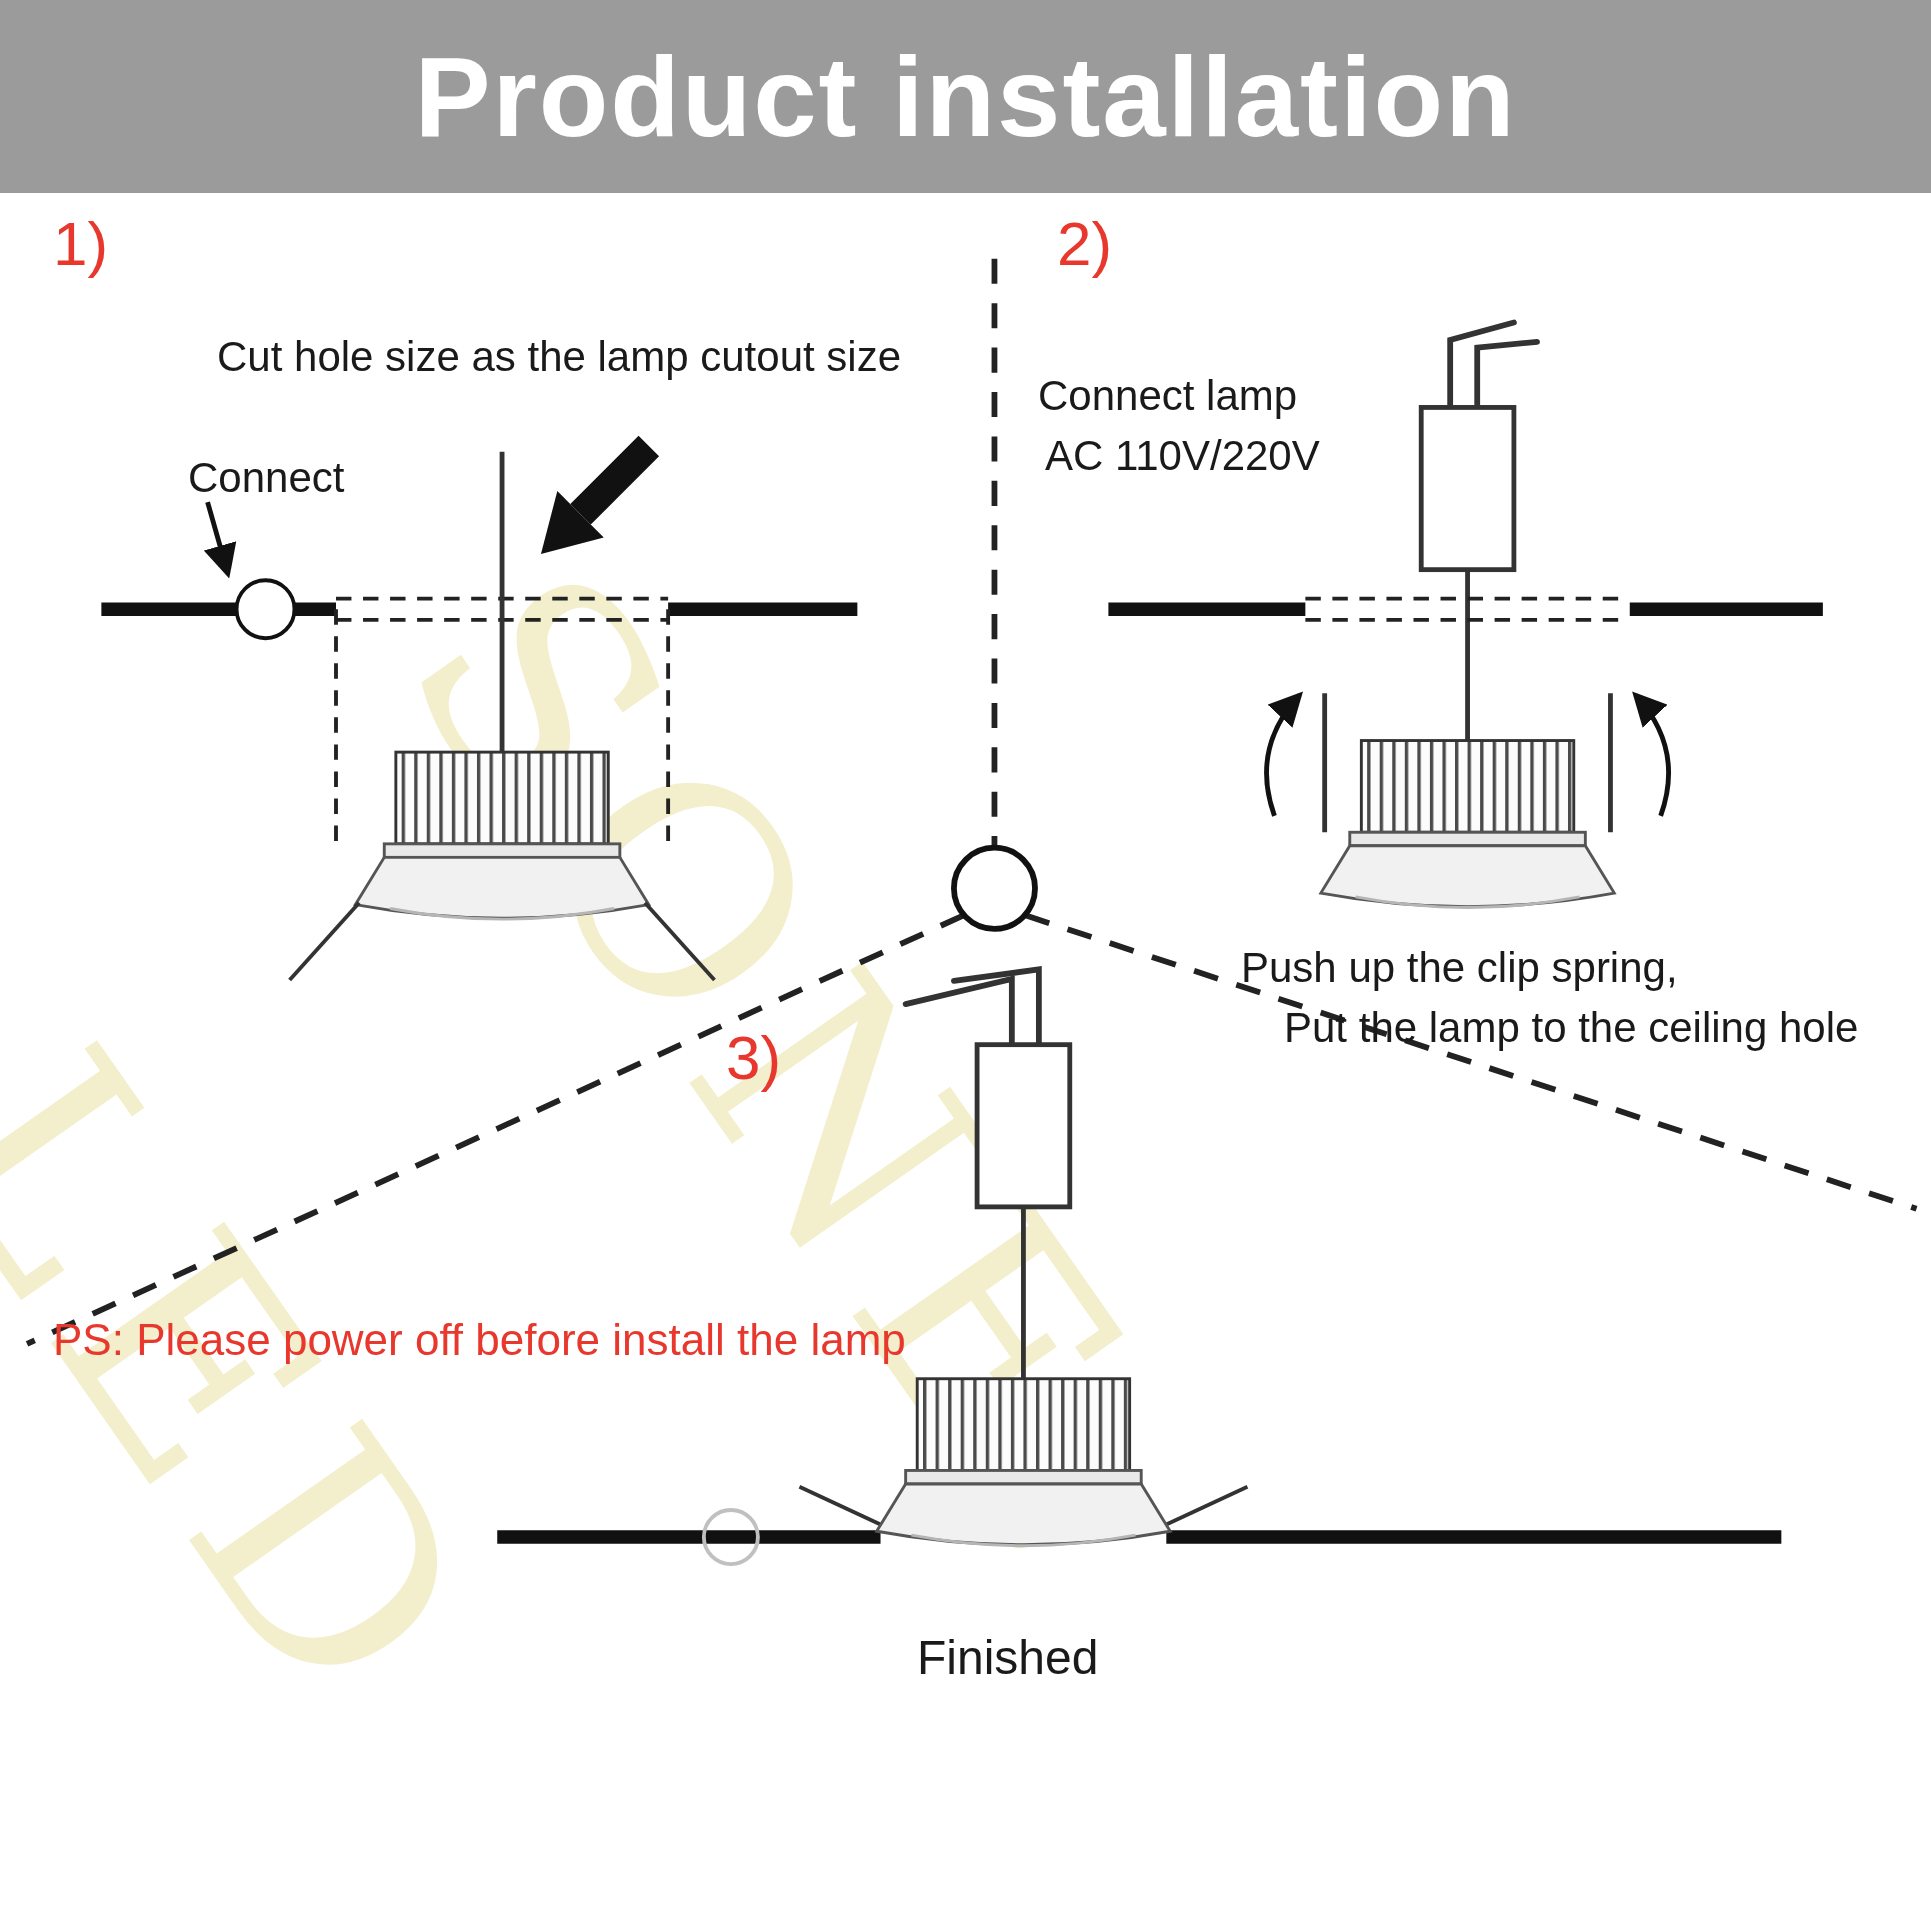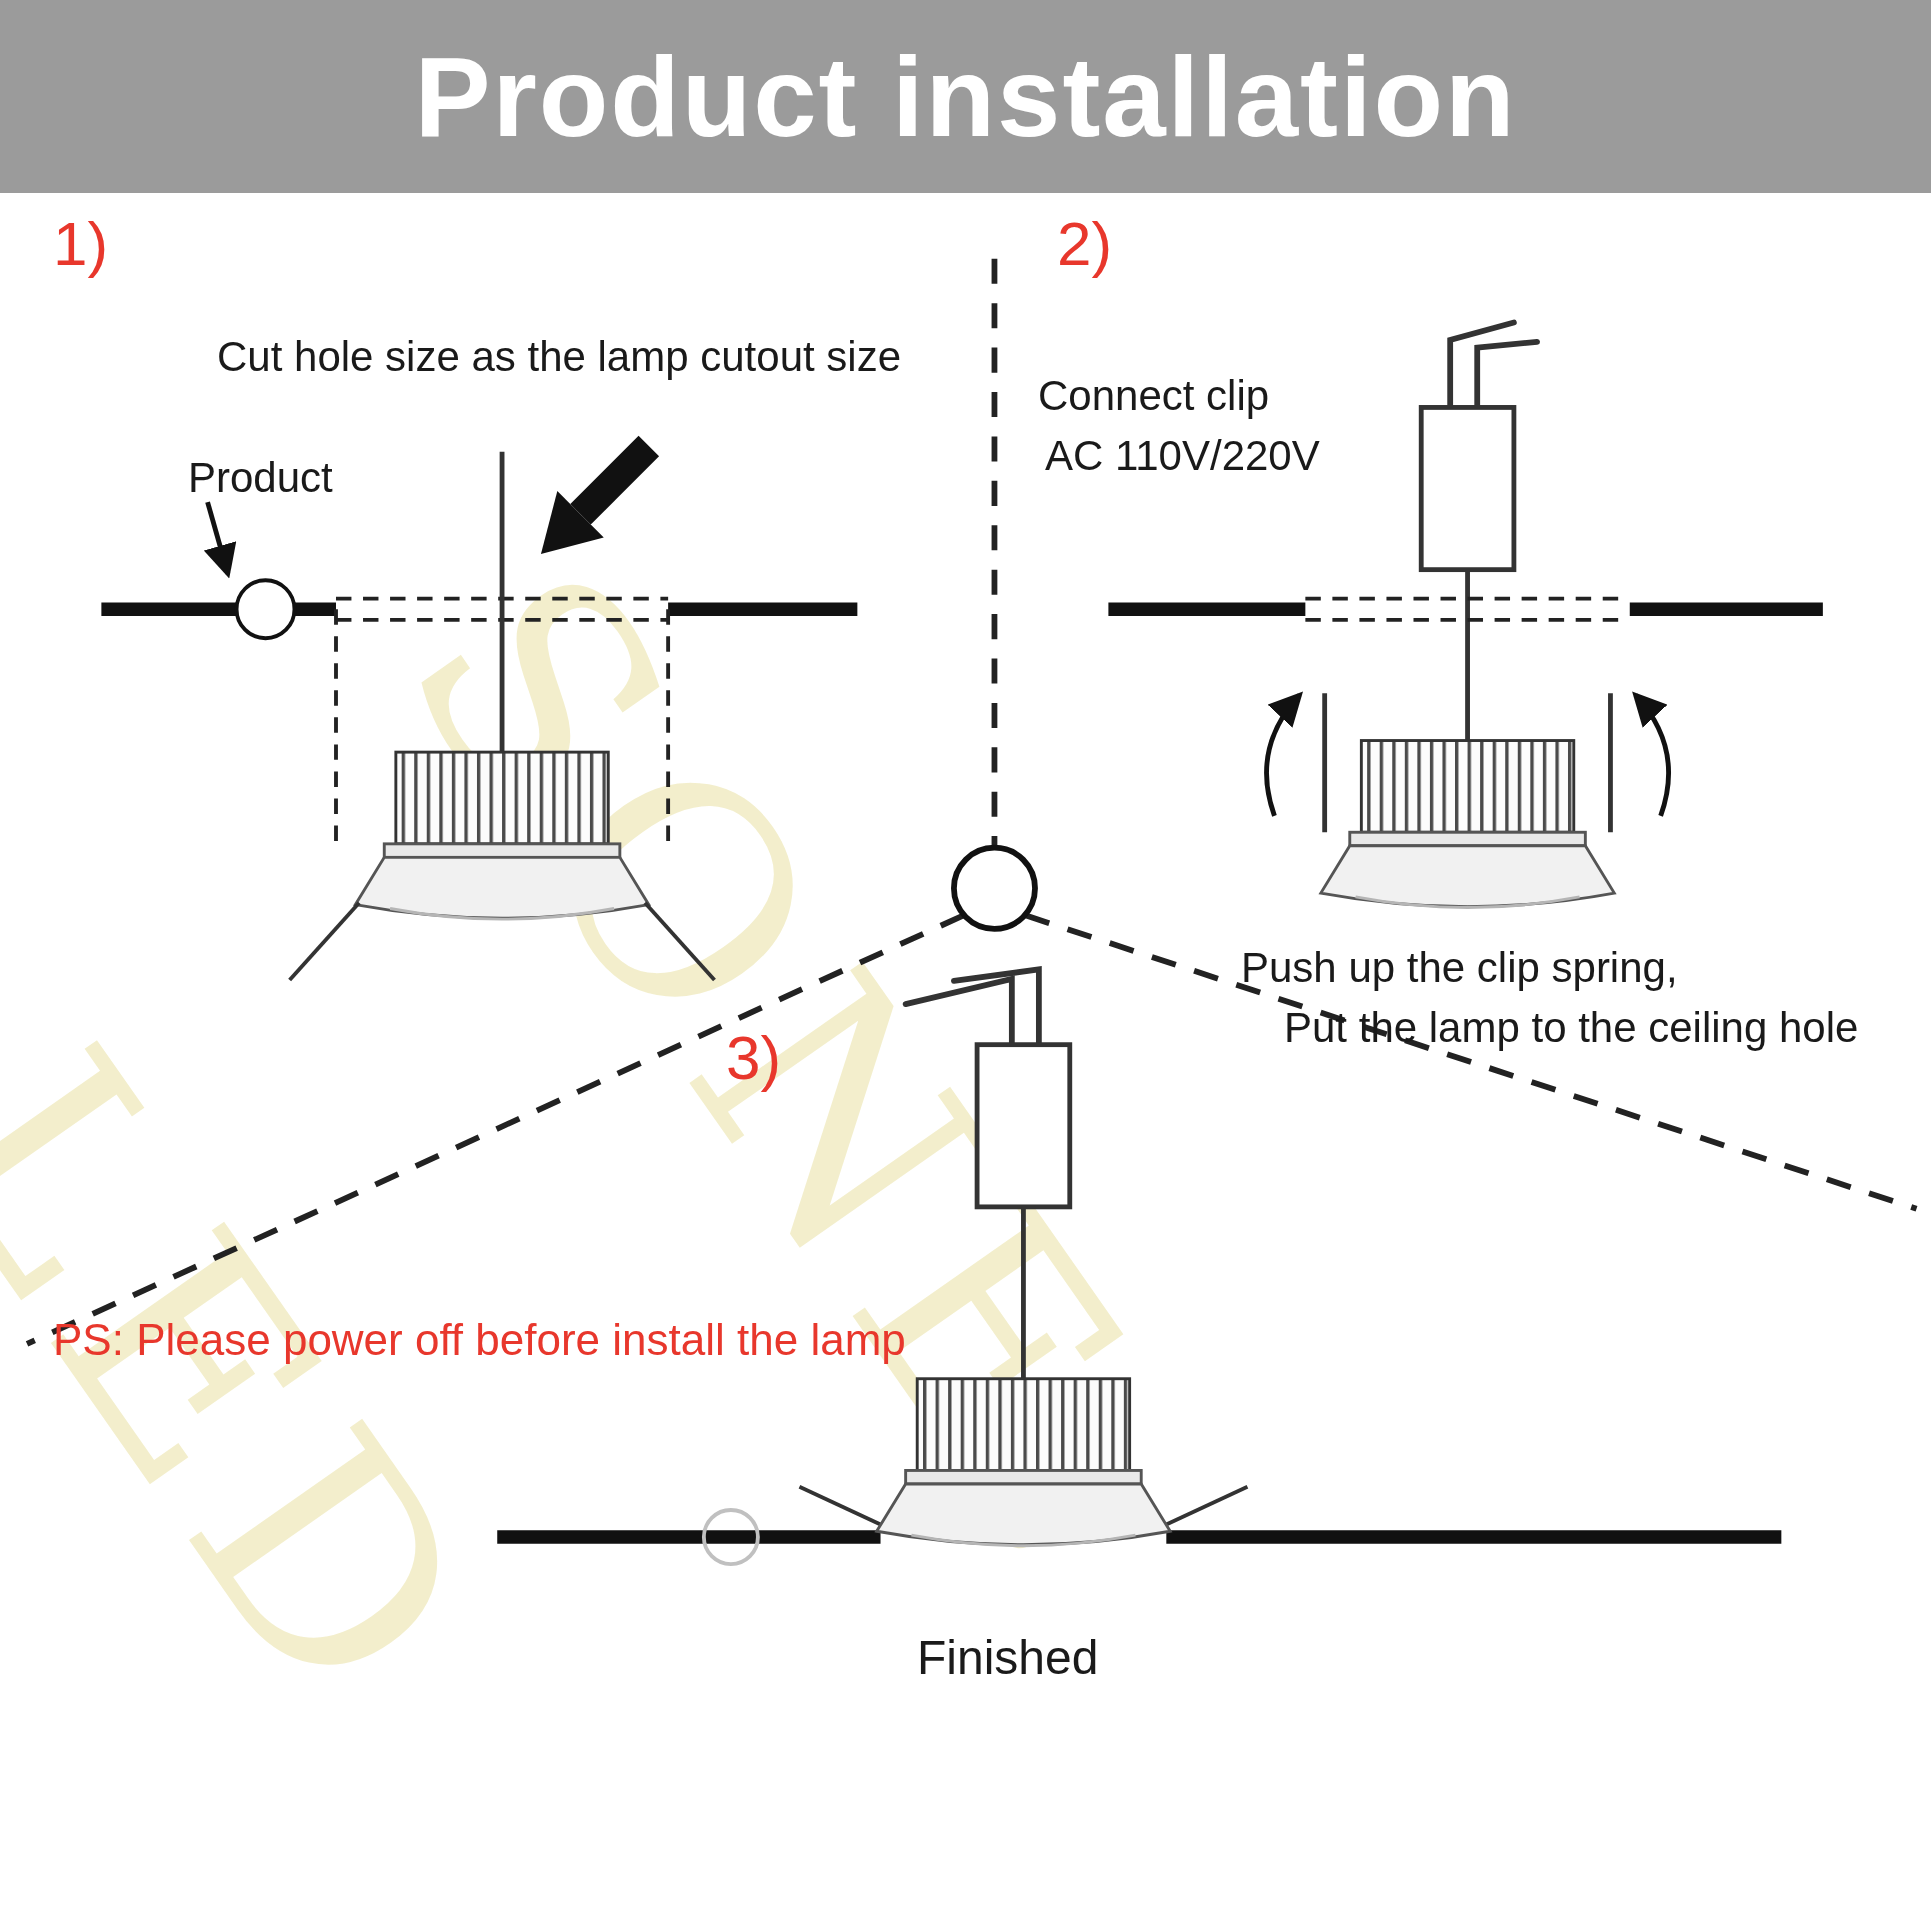--- a/index.html
+++ b/index.html
@@ -125,24 +125,24 @@
 
       <line x1="925" y1="1585" x2="828" y2="1540" stroke="#333" stroke-width="4"></line>
       <line x1="1195" y1="1585" x2="1292" y2="1540" stroke="#333" stroke-width="4"></line>
 
       <use href="#lamp-sym" x="1060" y="1428"></use>
     </g>
   </svg>
 
   <div class="t step-num t-step1-num">1)</div>
   <div class="t cap t-step1-caption">Cut hole size as the lamp cutout size</div>
-  <div class="t cap t-ceiling">Product</div>
+  <div class="t cap t-ceiling">Connect</div>
 
   <div class="t step-num t-step2-num">2)</div>
-  <div class="t cap t-connect1">Connect clip</div>
+  <div class="t cap t-connect1">Connect lamp</div>
   <div class="t cap t-connect2">AC 110V/220V</div>
   <div class="t cap t-note1">Push up the clip spring,</div>
   <div class="t cap t-note2">Put the lamp to the ceiling hole</div>
 
   <div class="t step-num t-step3-num">3)</div>
   <div class="t red t-warning">PS: Please power off before install the lamp</div>
   <div class="t t-finished">Finished</div>
 
 </div>
 

